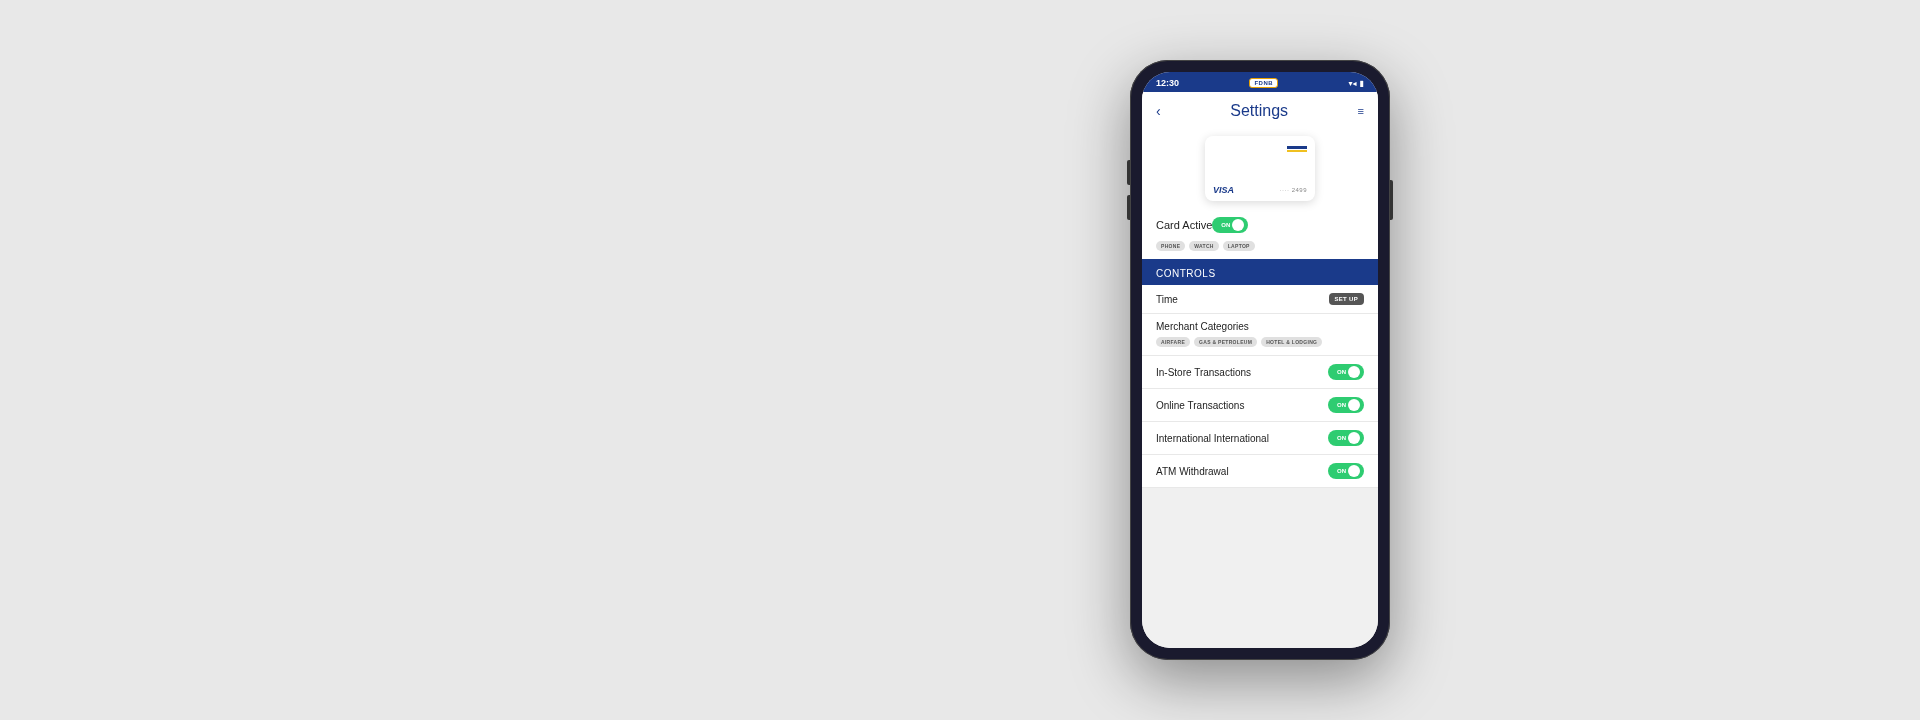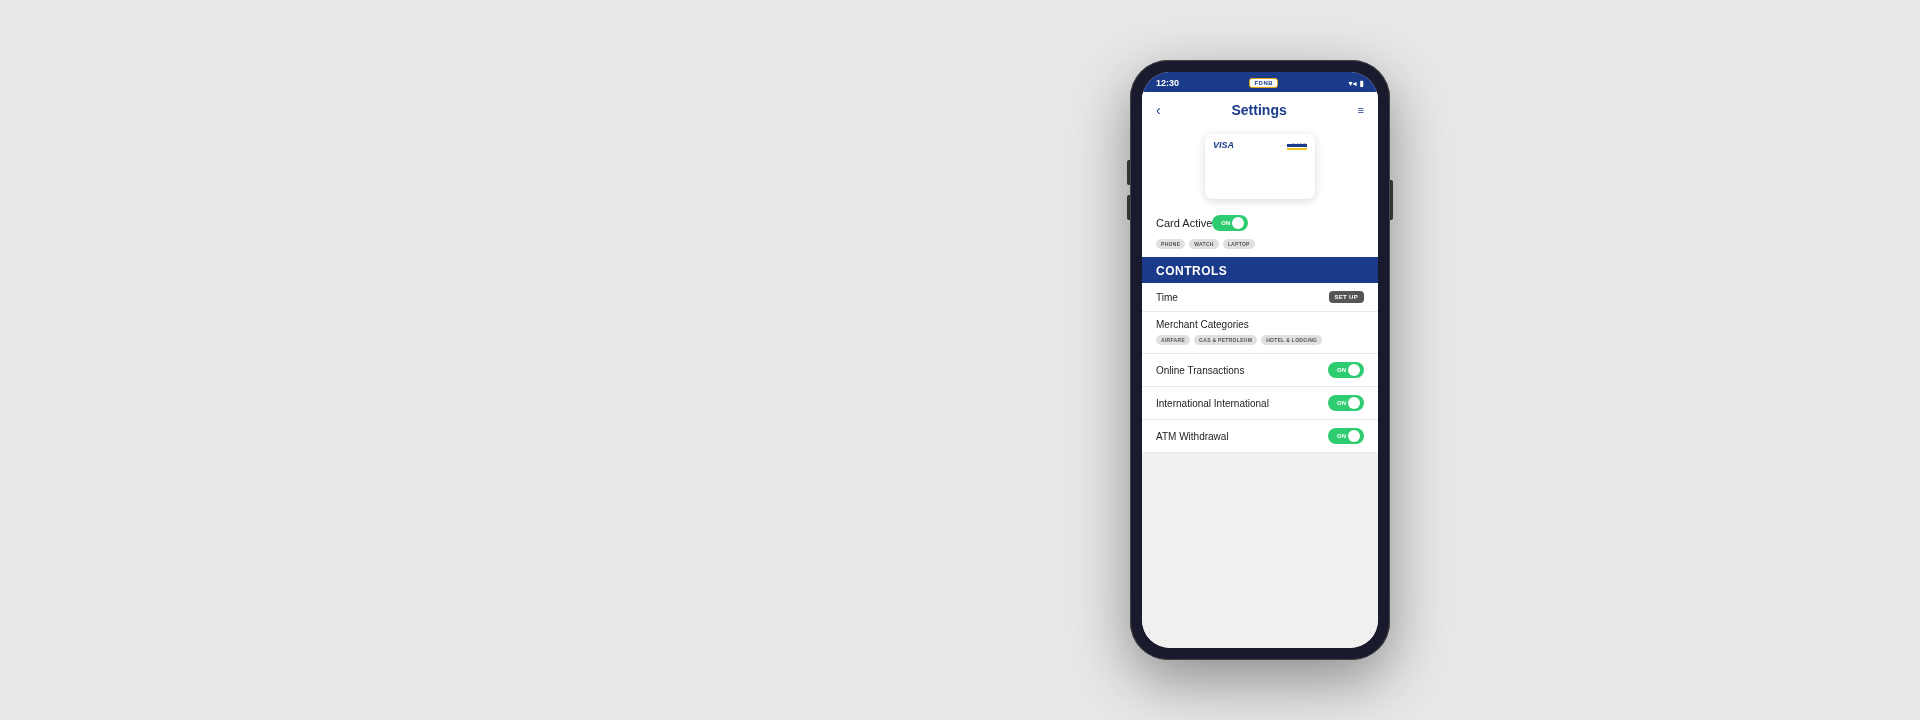--- a/index.html
+++ b/index.html
@@ -95,22 +95,22 @@
 
     .back-btn {
       color: #1a3a8a;
       font-size: 14px;
       font-weight: 300;
       cursor: pointer;
     }
 
     .header-title {
       color: #1a3a8a;
-      font-size: 14px;
-      font-weight: 700;
+      font-size: 16px;
+      font-weight: 400;
     }
 
     .menu-btn {
       color: #1a3a8a;
       font-size: 11px;
     }
 
     
     .card-section {
       background: white;
@@ -122,20 +122,21 @@
 
     .card-visual {
       width: 110px;
       height: 65px;
       background: white;
       border-radius: 8px;
       box-shadow: 0 2px 10px rgba(0,0,0,0.15);
       position: relative;
       display: flex;
       flex-direction: column;
+      justify-content: flex-end;
       padding: 6px 8px;
     }
 
     .card-stripe {
       position: absolute;
       top: 10px;
       right: 8px;
       width: 20px;
       height: 6px;
       display: flex;
@@ -232,22 +233,22 @@
 
     
     .controls-header {
       background: #1a3a8a;
       padding: 4px 14px;
       flex-shrink: 0;
     }
 
     .controls-header-text {
       color: white;
-      font-size: 12px;
-      font-weight: 700;
+      font-size: 10px;
+      font-weight: 400;
       letter-spacing: 0.5px;
     }
 
     
     .settings-list {
       background: #f0f0f0;
       flex: 1;
       overflow: hidden;
     }
 
@@ -403,20 +404,27 @@
 
         <div class="merchant-item">
           <div class="merchant-label">Merchant Categories</div>
           <div class="merchant-tags">
             <span class="merchant-tag">AIRFARE</span>
             <span class="merchant-tag">GAS &amp; PETROLEUM</span>
             <span class="merchant-tag">HOTEL &amp; LODGING</span>
           </div>
         </div>
 
+        <div class="list-item">
+          <span class="list-item-label">In-Store Transactions</span>
+          <div class="toggle-on">
+            <span class="toggle-label">ON</span>
+            <div class="toggle-knob"></div>
+          </div>
+        </div>
 
         <div class="list-item">
           <span class="list-item-label">Online Transactions</span>
           <div class="toggle-on">
             <span class="toggle-label">ON</span>
             <div class="toggle-knob"></div>
           </div>
         </div>
 
         <div class="list-item">

